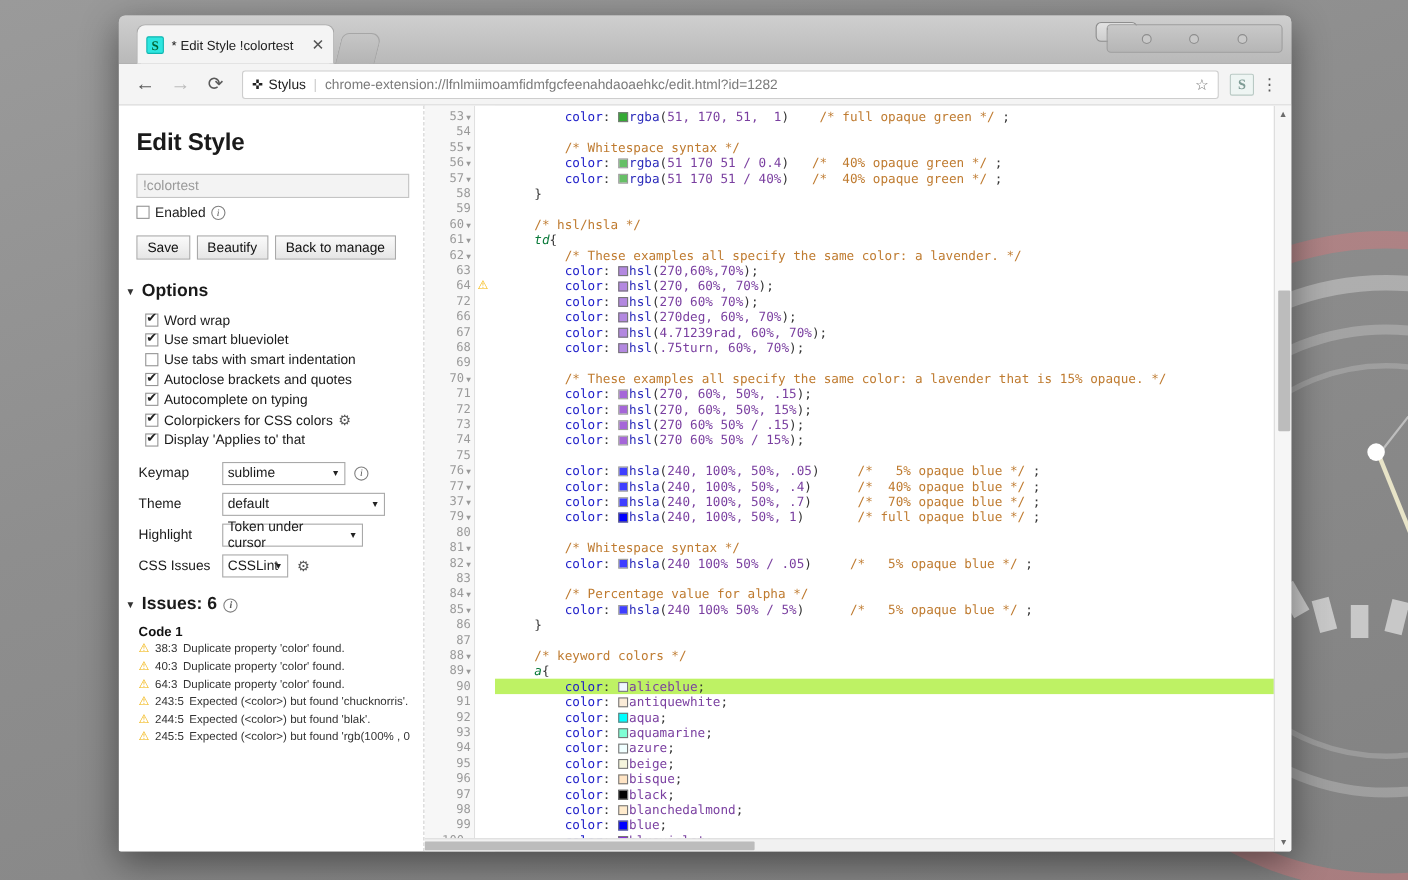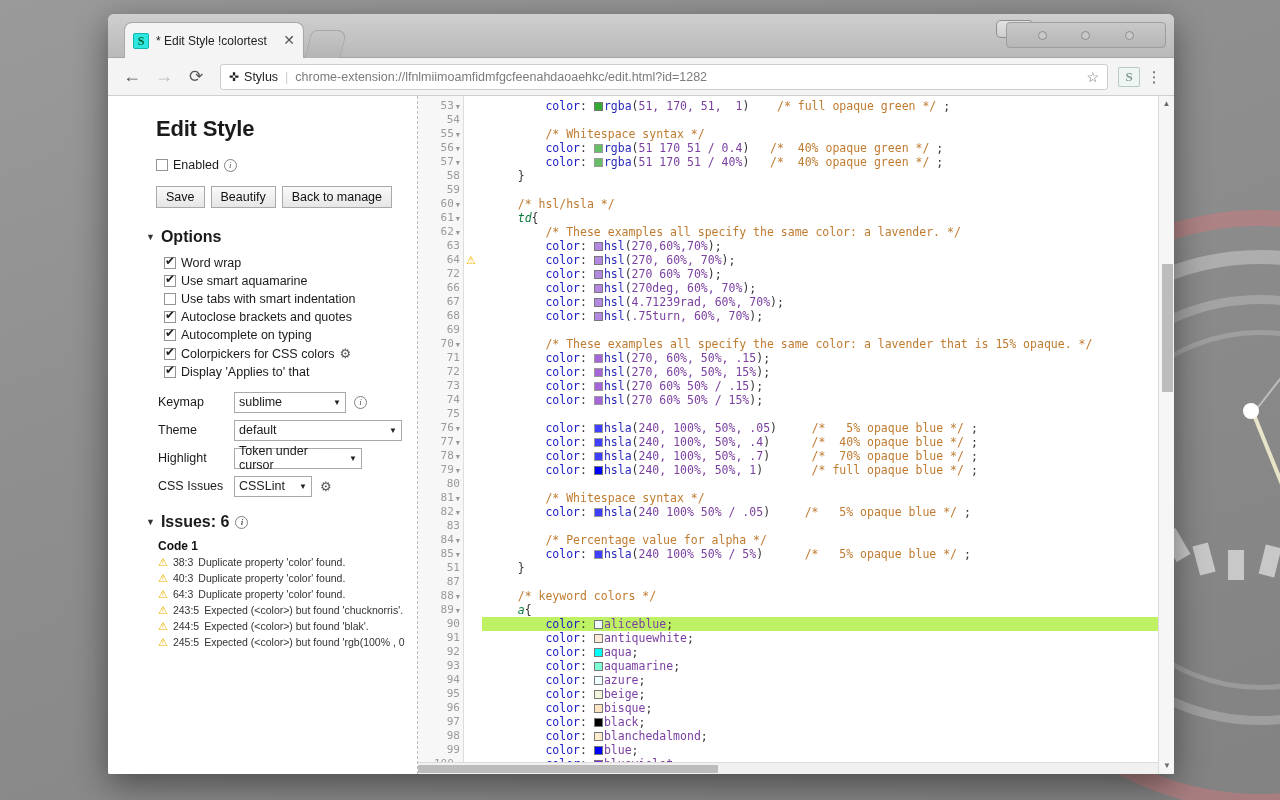--- a/index.html
+++ b/index.html
@@ -111,21 +111,21 @@
   }
   #kebab { width:20px; text-align:center; color:#5a5a5a; font-size:15px; letter-spacing:0; cursor:pointer; }
 
   
   #page { flex:1; display:flex; background:#fff; position:relative; overflow:hidden; }
 
   
   #sidebar {
     width:278px; padding:16px 0 0 16px; background:#fff;
     border-right:1px dashed #bdbdbd; overflow:hidden;
-    font-size:12.5px; color:#1a1a1a;margin-left:32px;
+    font-size:12.5px; color:#1a1a1a;
   }
   #page-title { font-size:22px; font-weight:bold; margin:4px 0 16px 0; letter-spacing:-.2px; }
   #name-input {
     width:248px; height:22px; border:1px solid #c4c4c4; background:#f3f3f3;
     font-size:12.5px; color:#9a9a9a; padding:0 5px; font-family:"Liberation Sans", sans-serif;
   }
   #enabled-row { display:flex; align-items:center; gap:5px; margin:6px 0 0 0; }
   .cb { width:12px; height:12px; border:1px solid #949494; background:#fff;
         display:inline-block; position:relative; flex:none; }
   .cb.on::after { content:"✔"; position:absolute; left:0px; top:-4px;
@@ -259,20 +259,21 @@
     </div>
     <div id="ext-icon">S</div>
     <div id="kebab">⋮</div>
   </div>
 
   <div id="page">
 
     <div id="sidebar">
       <div id="page-title">Edit Style</div>
 
+      <input id="name-input" value="!colortest" style="">
 
       <div id="enabled-row">
         <span class="cb"></span>
         <span>Enabled</span>
         <span class="info">i</span>
       </div>
 
       <div id="btn-row">
         <button class="btn">Save</button>
         <button class="btn">Beautify</button>
@@ -284,21 +285,21 @@
         <span>Options</span>
       </div>
 
       <div id="opts">
           <div class="opt-row">
             <span class="cb on"></span>
             <span>Word wrap</span>
           </div>
           <div class="opt-row">
             <span class="cb on"></span>
-            <span>Use smart aquamarine</span>
+            <span>Use smart blueviolet</span>
           </div>
           <div class="opt-row">
             <span class="cb"></span>
             <span>Use tabs with smart indentation</span>
           </div>
           <div class="opt-row">
             <span class="cb on"></span>
             <span>Autoclose brackets and quotes</span>
           </div>
           <div class="opt-row">
@@ -316,29 +317,29 @@
           </div>
         </div>
       <div id="fields">
           <div class="field-row">
             <span class="field-label">Keymap</span>
             <div class="sel" style="width: 112px;">sublime</div>
             <span class="info">i</span>
           </div>
           <div class="field-row">
             <span class="field-label">Theme</span>
-            <div class="sel" style="width: 168px;">default</div>
+            <div class="sel" style="width: 148px;">default</div>
           </div>
           <div class="field-row">
             <span class="field-label">Highlight</span>
             <div class="sel" style="width: 128px;">Token under cursor</div>
           </div>
           <div class="field-row">
             <span class="field-label">CSS Issues</span>
-            <div class="sel" style="width: 78px;">CSSLint</div>
+            <div class="sel" style="width: 60px;">CSSLint</div>
             <span class="gear">⚙</span>
           </div>
         </div>
 
       <div class="section-head" style="margin:16px 0 6px 0">
         <span class="caret">▼</span>
         <span>Issues: 6</span>
         <span class="info">i</span>
       </div>
 
@@ -399,29 +400,29 @@
           <div class="gl"><span>68</span></div>
           <div class="gl"><span>69</span></div>
           <div class="gl"><span>70</span><span class="fold">▼</span></div>
           <div class="gl"><span>71</span></div>
           <div class="gl"><span>72</span></div>
           <div class="gl"><span>73</span></div>
           <div class="gl"><span>74</span></div>
           <div class="gl"><span>75</span></div>
           <div class="gl"><span>76</span><span class="fold">▼</span></div>
           <div class="gl"><span>77</span><span class="fold">▼</span></div>
-          <div class="gl"><span>78</span><span class="fold">▼</span></div>
+          <div class="gl"><span>37</span><span class="fold">▼</span></div>
           <div class="gl"><span>79</span><span class="fold">▼</span></div>
           <div class="gl"><span>80</span></div>
           <div class="gl"><span>81</span><span class="fold">▼</span></div>
           <div class="gl"><span>82</span><span class="fold">▼</span></div>
           <div class="gl"><span>83</span></div>
           <div class="gl"><span>84</span><span class="fold">▼</span></div>
           <div class="gl"><span>85</span><span class="fold">▼</span></div>
-          <div class="gl"><span>51</span></div>
+          <div class="gl"><span>86</span></div>
           <div class="gl"><span>87</span></div>
           <div class="gl"><span>88</span><span class="fold">▼</span></div>
           <div class="gl"><span>89</span><span class="fold">▼</span></div>
           <div class="gl"><span>90</span></div>
           <div class="gl"><span>91</span></div>
           <div class="gl"><span>92</span></div>
           <div class="gl"><span>93</span></div>
           <div class="gl"><span>94</span></div>
           <div class="gl"><span>95</span></div>
           <div class="gl"><span>96</span></div>

